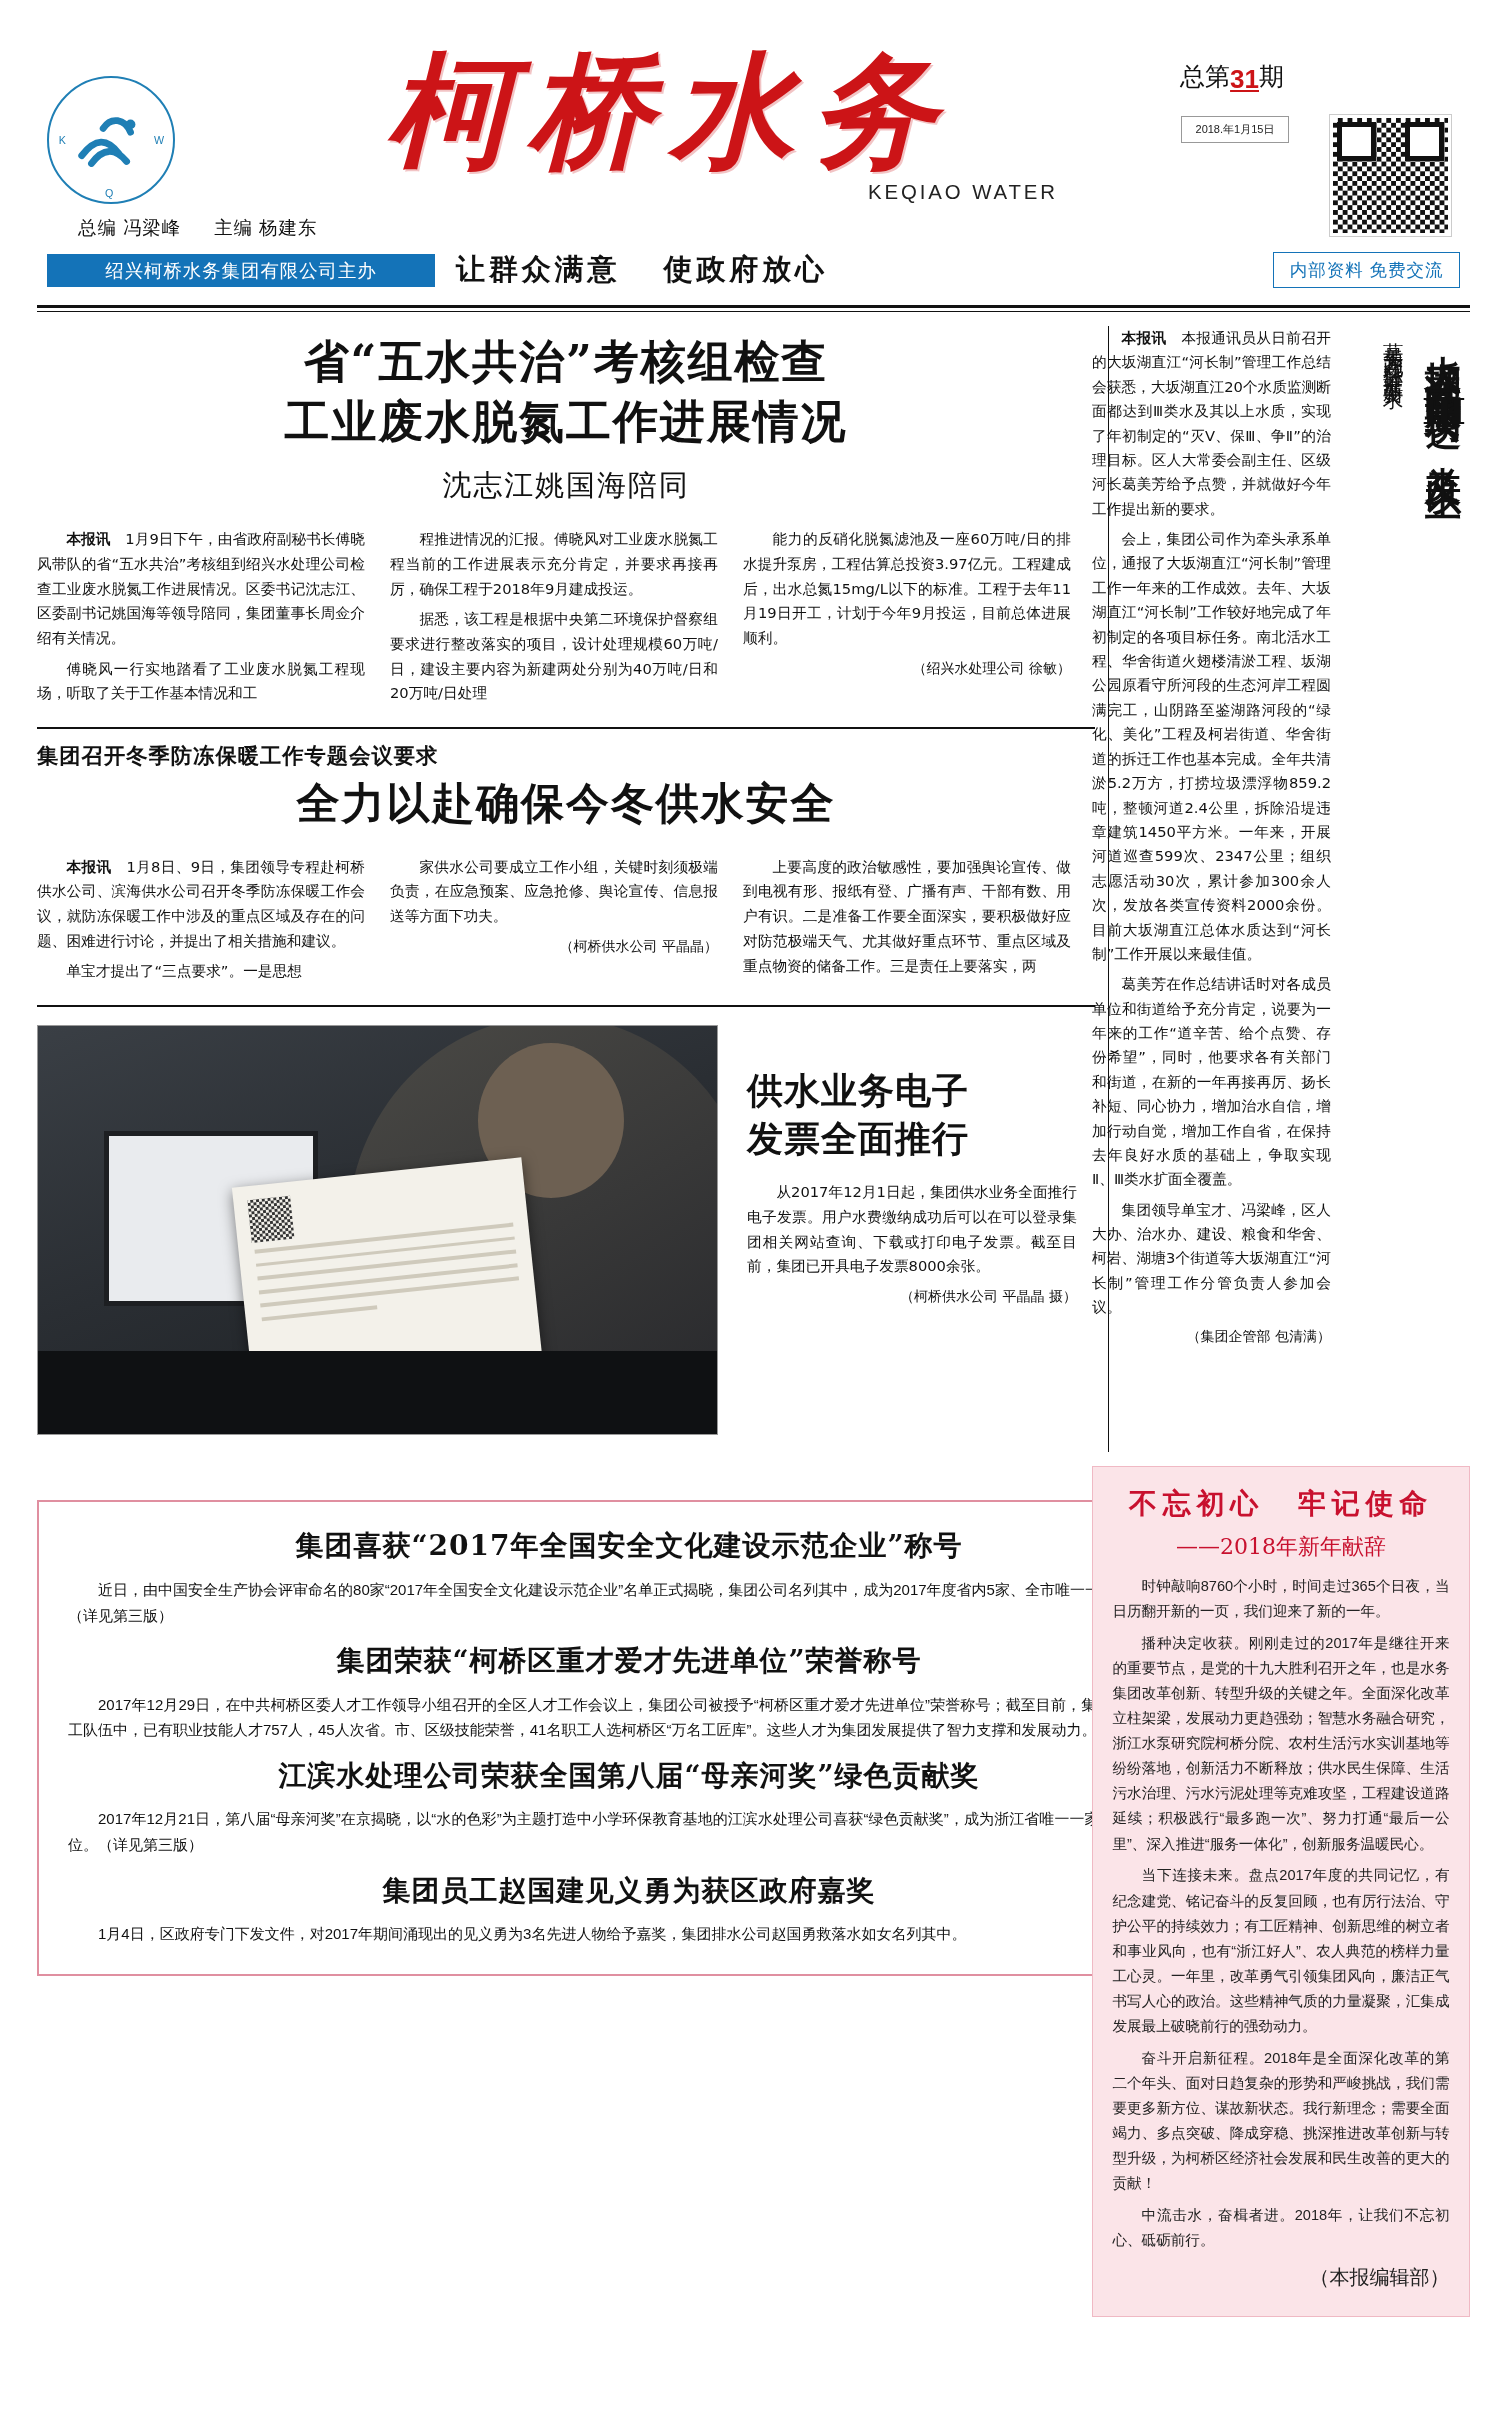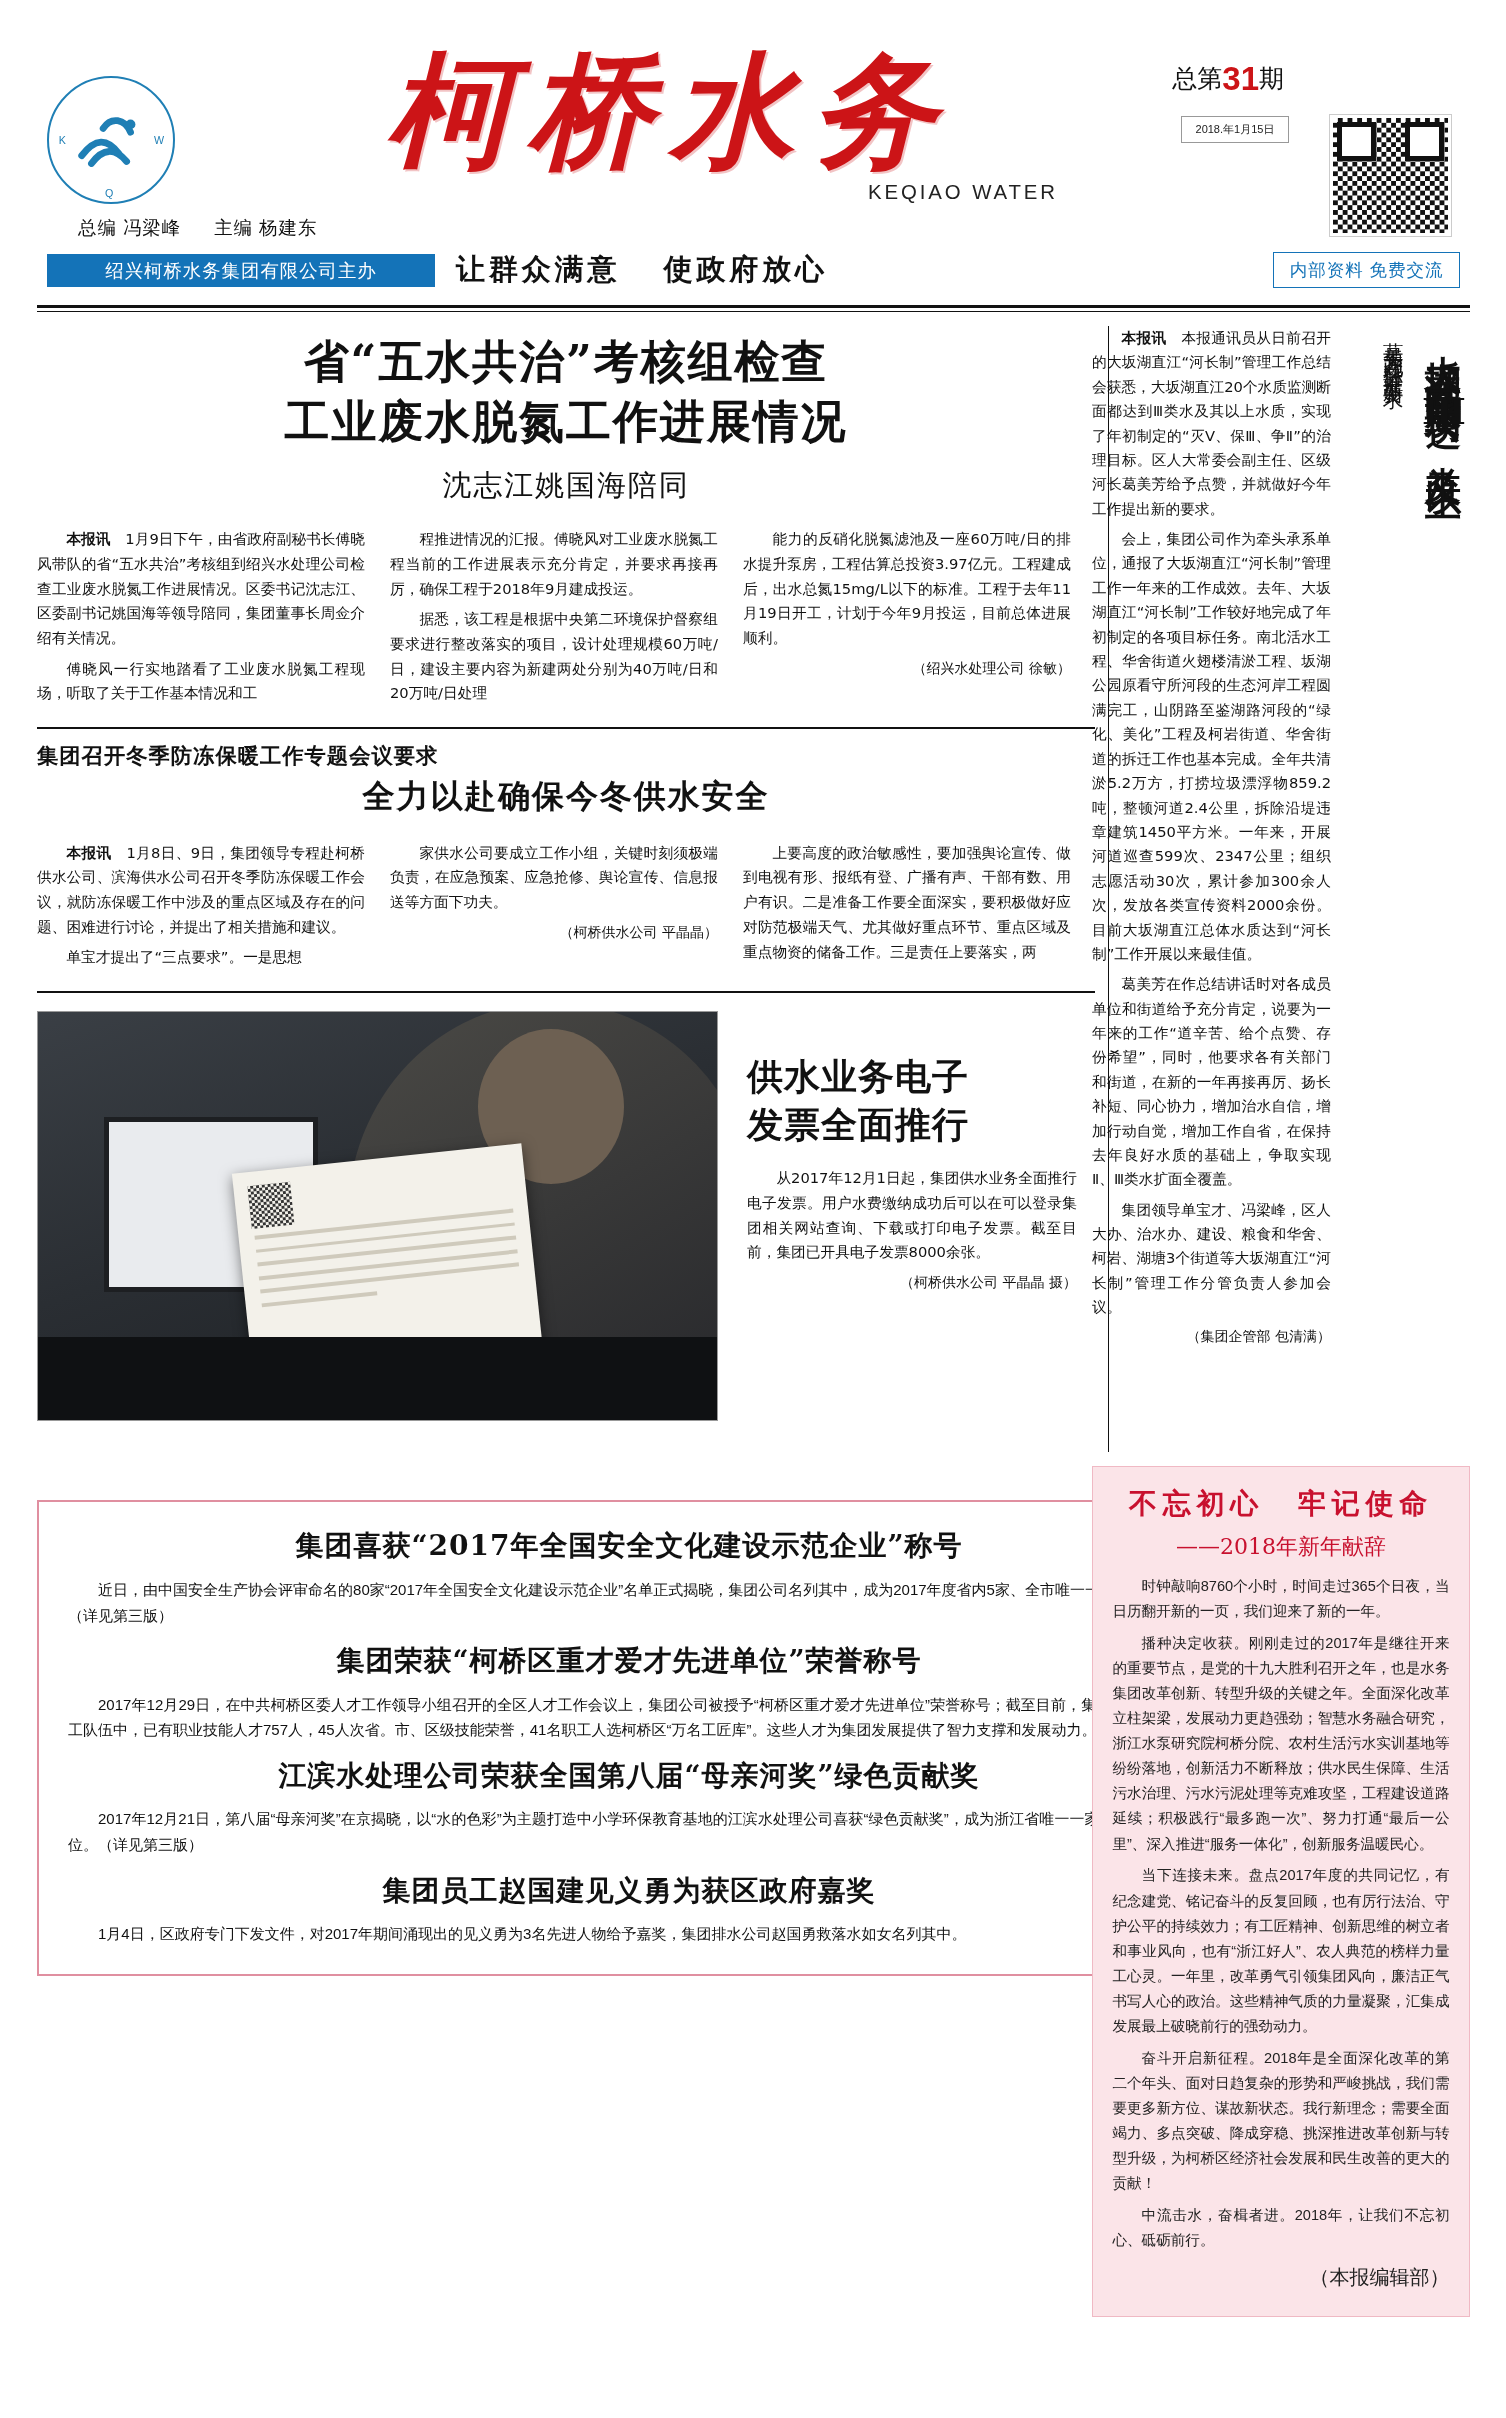--- a/index.html
+++ b/index.html
@@ -35,21 +35,21 @@
     text-shadow:1.9px 1.9px 0 rgba(204,20,23,.25);
     white-space:nowrap;
   }
   .nameplate .en{
     margin-top:7.8px;font-size:20.4px;letter-spacing:2.9px;color:#222;
     text-align:right;padding-right:39px;
   }
   .issue{
     position:absolute;right:223px;top:60px;font-size:25px;color:#111;white-space:nowrap;
   }
-  .issue .num{font-size:33px;color:#cc1417;font-weight:bold;vertical-align:-2.9px;}
+  .issue .num{font-size:26px;color:#cc1417;font-weight:bold;vertical-align:-2.9px;text-decoration:underline;}
   .date-box{
     position:absolute;right:218px;top:116px;
     border:1px solid #999;padding:4.9px 13.6px;font-size:11px;color:#222;white-space:nowrap;
   }
   .qr{
     position:absolute;right:56px;top:115px;width:115px;height:115px;
     background:
       repeating-conic-gradient(#111 0% 25%, #ffffff 0% 50%) 0 0/9.7px 9.7px;
     border:3.9px solid #fff;outline:1px solid #ccc;
   }
@@ -102,21 +102,21 @@
     font-family:"DejaVu Sans","Liberation Sans",sans-serif;
   }
   .bodytext p{margin:0 0 5.8px 0;text-indent:2em;}
   .tag{font-weight:bold;}
   .byline{text-align:right;font-size:14px;margin-top:5.8px;}
 
   .sec-rule{height:1.9px;background:#111;margin:15.5px 0 0 0;}
   .kicker{font-size:21.3px;font-weight:bold;margin:11.6px 0 3.9px 0;letter-spacing:1px;}
   .head2{
     text-align:center;font-family:"DejaVu Serif","Liberation Serif",serif;
-    font-size:32px;font-weight:bold;letter-spacing:1.9px;margin:5.8px 0 9.7px 0;
+    font-size:43px;font-weight:bold;letter-spacing:1.9px;margin:5.8px 0 9.7px 0;
   }
 
   .photo-block{margin-top:17.5px;display:flex;gap:29px;}
   .photo{
     width:679px;height:408px;border:1px solid #999;position:relative;overflow:hidden;
     background:linear-gradient(160deg,#3a3f45 0%,#2a2e33 45%,#1a1d20 100%);
   }
   .ph-person{
     position:absolute;right:-39px;top:-9.7px;width:408px;height:427px;border-radius:50% 50% 46% 46%;
     background:linear-gradient(150deg,#4b4a46,#25262a);

